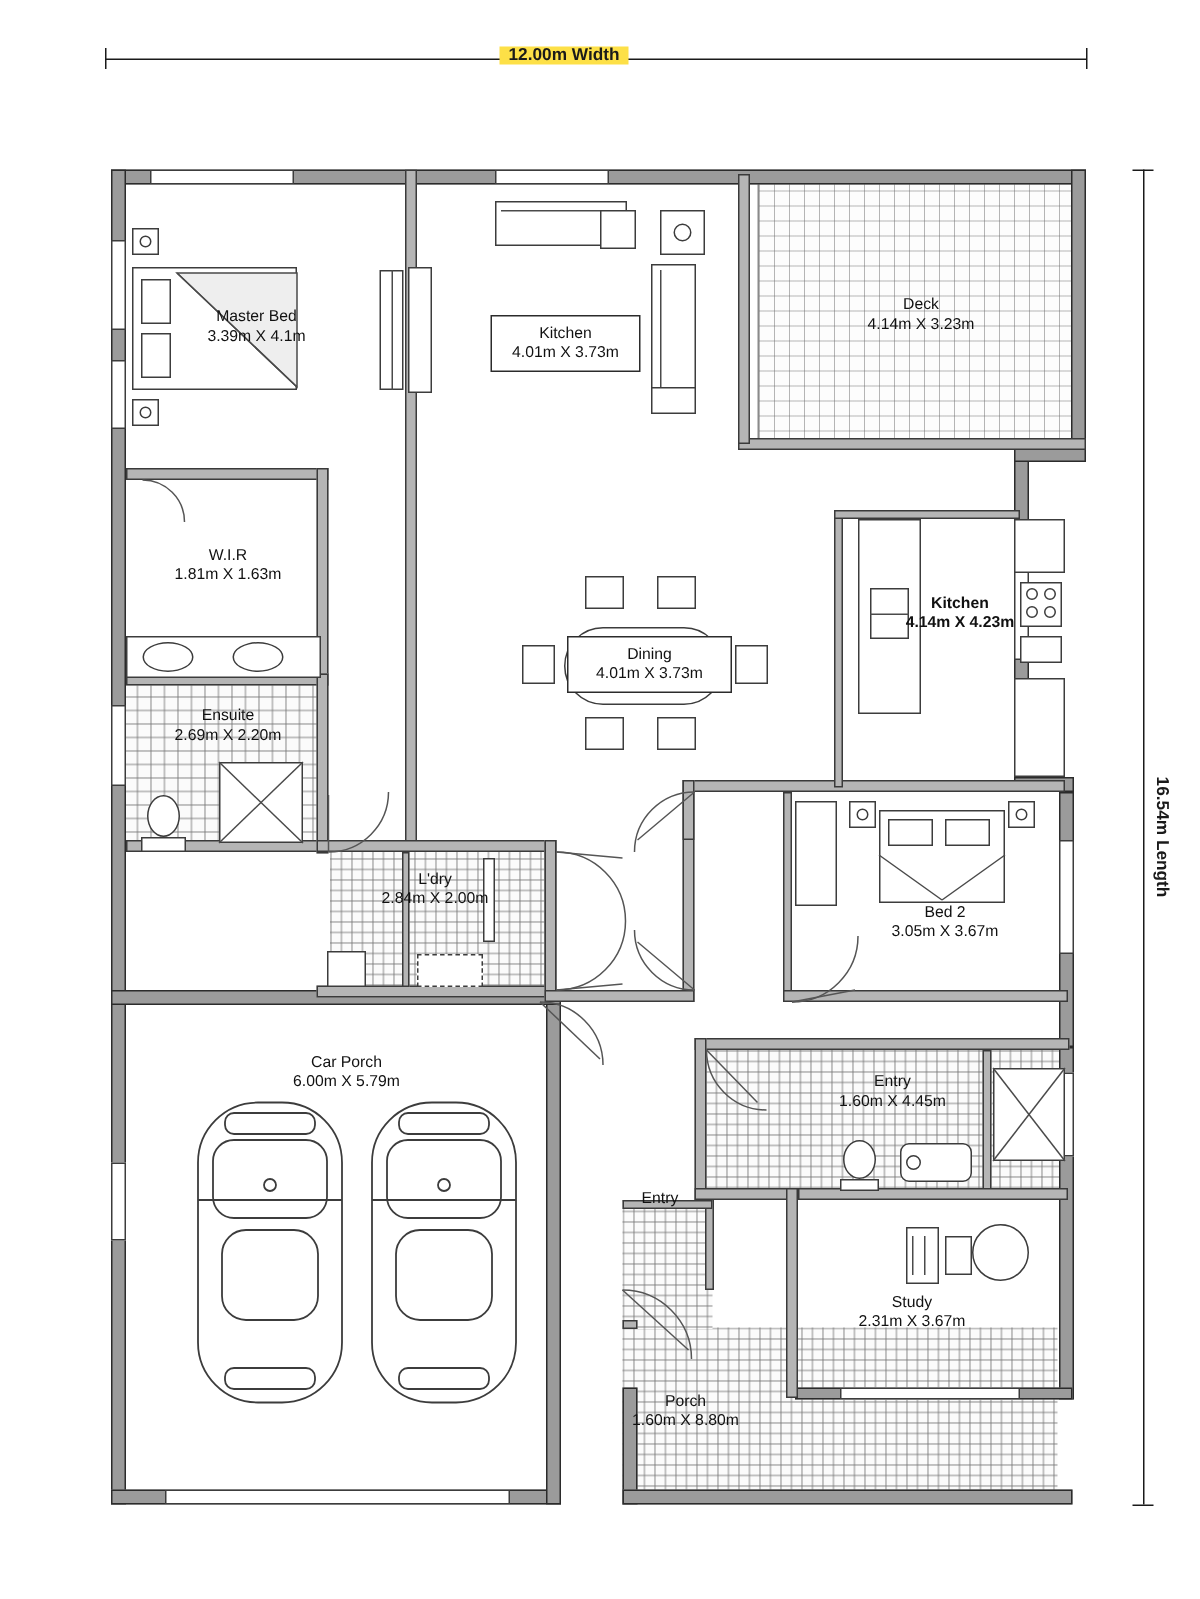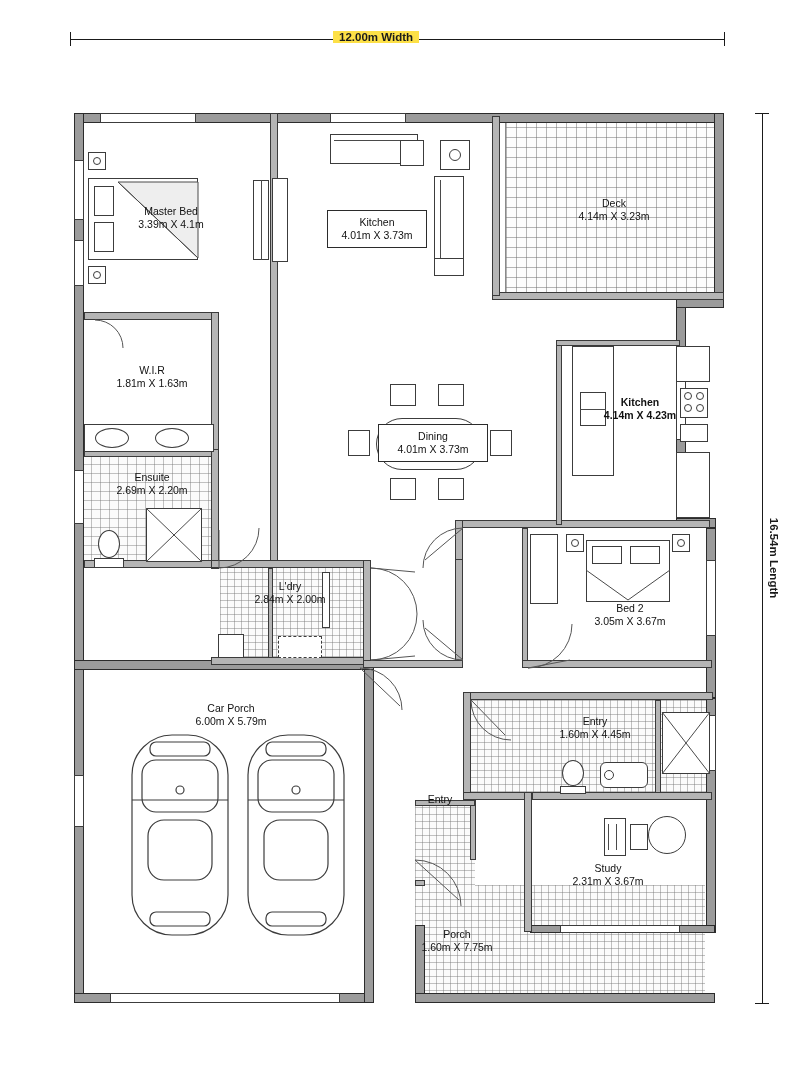--- a/index.html
+++ b/index.html
@@ -442,20 +442,20 @@
     <span class="dm">1.60m X 4.45m</span>
   </div>
 
   <div class="label plain" style="left:558px; top:862px; width:100px;">
     <span class="nm">Study</span>
     <span class="dm">2.31m X 3.67m</span>
   </div>
 
   <div class="label plain" style="left:404px; top:928px; width:106px;">
     <span class="nm">Porch</span>
-    <span class="dm">1.60m X 7.75m</span>
+    <span class="dm">1.60m X 8.80m</span>
   </div>
 
   <div class="label plain one" style="left:405px; top:793px; width:70px;">
     <span class="nm">Entry</span>
   </div>
 
 </div>
 
 </body></html>

